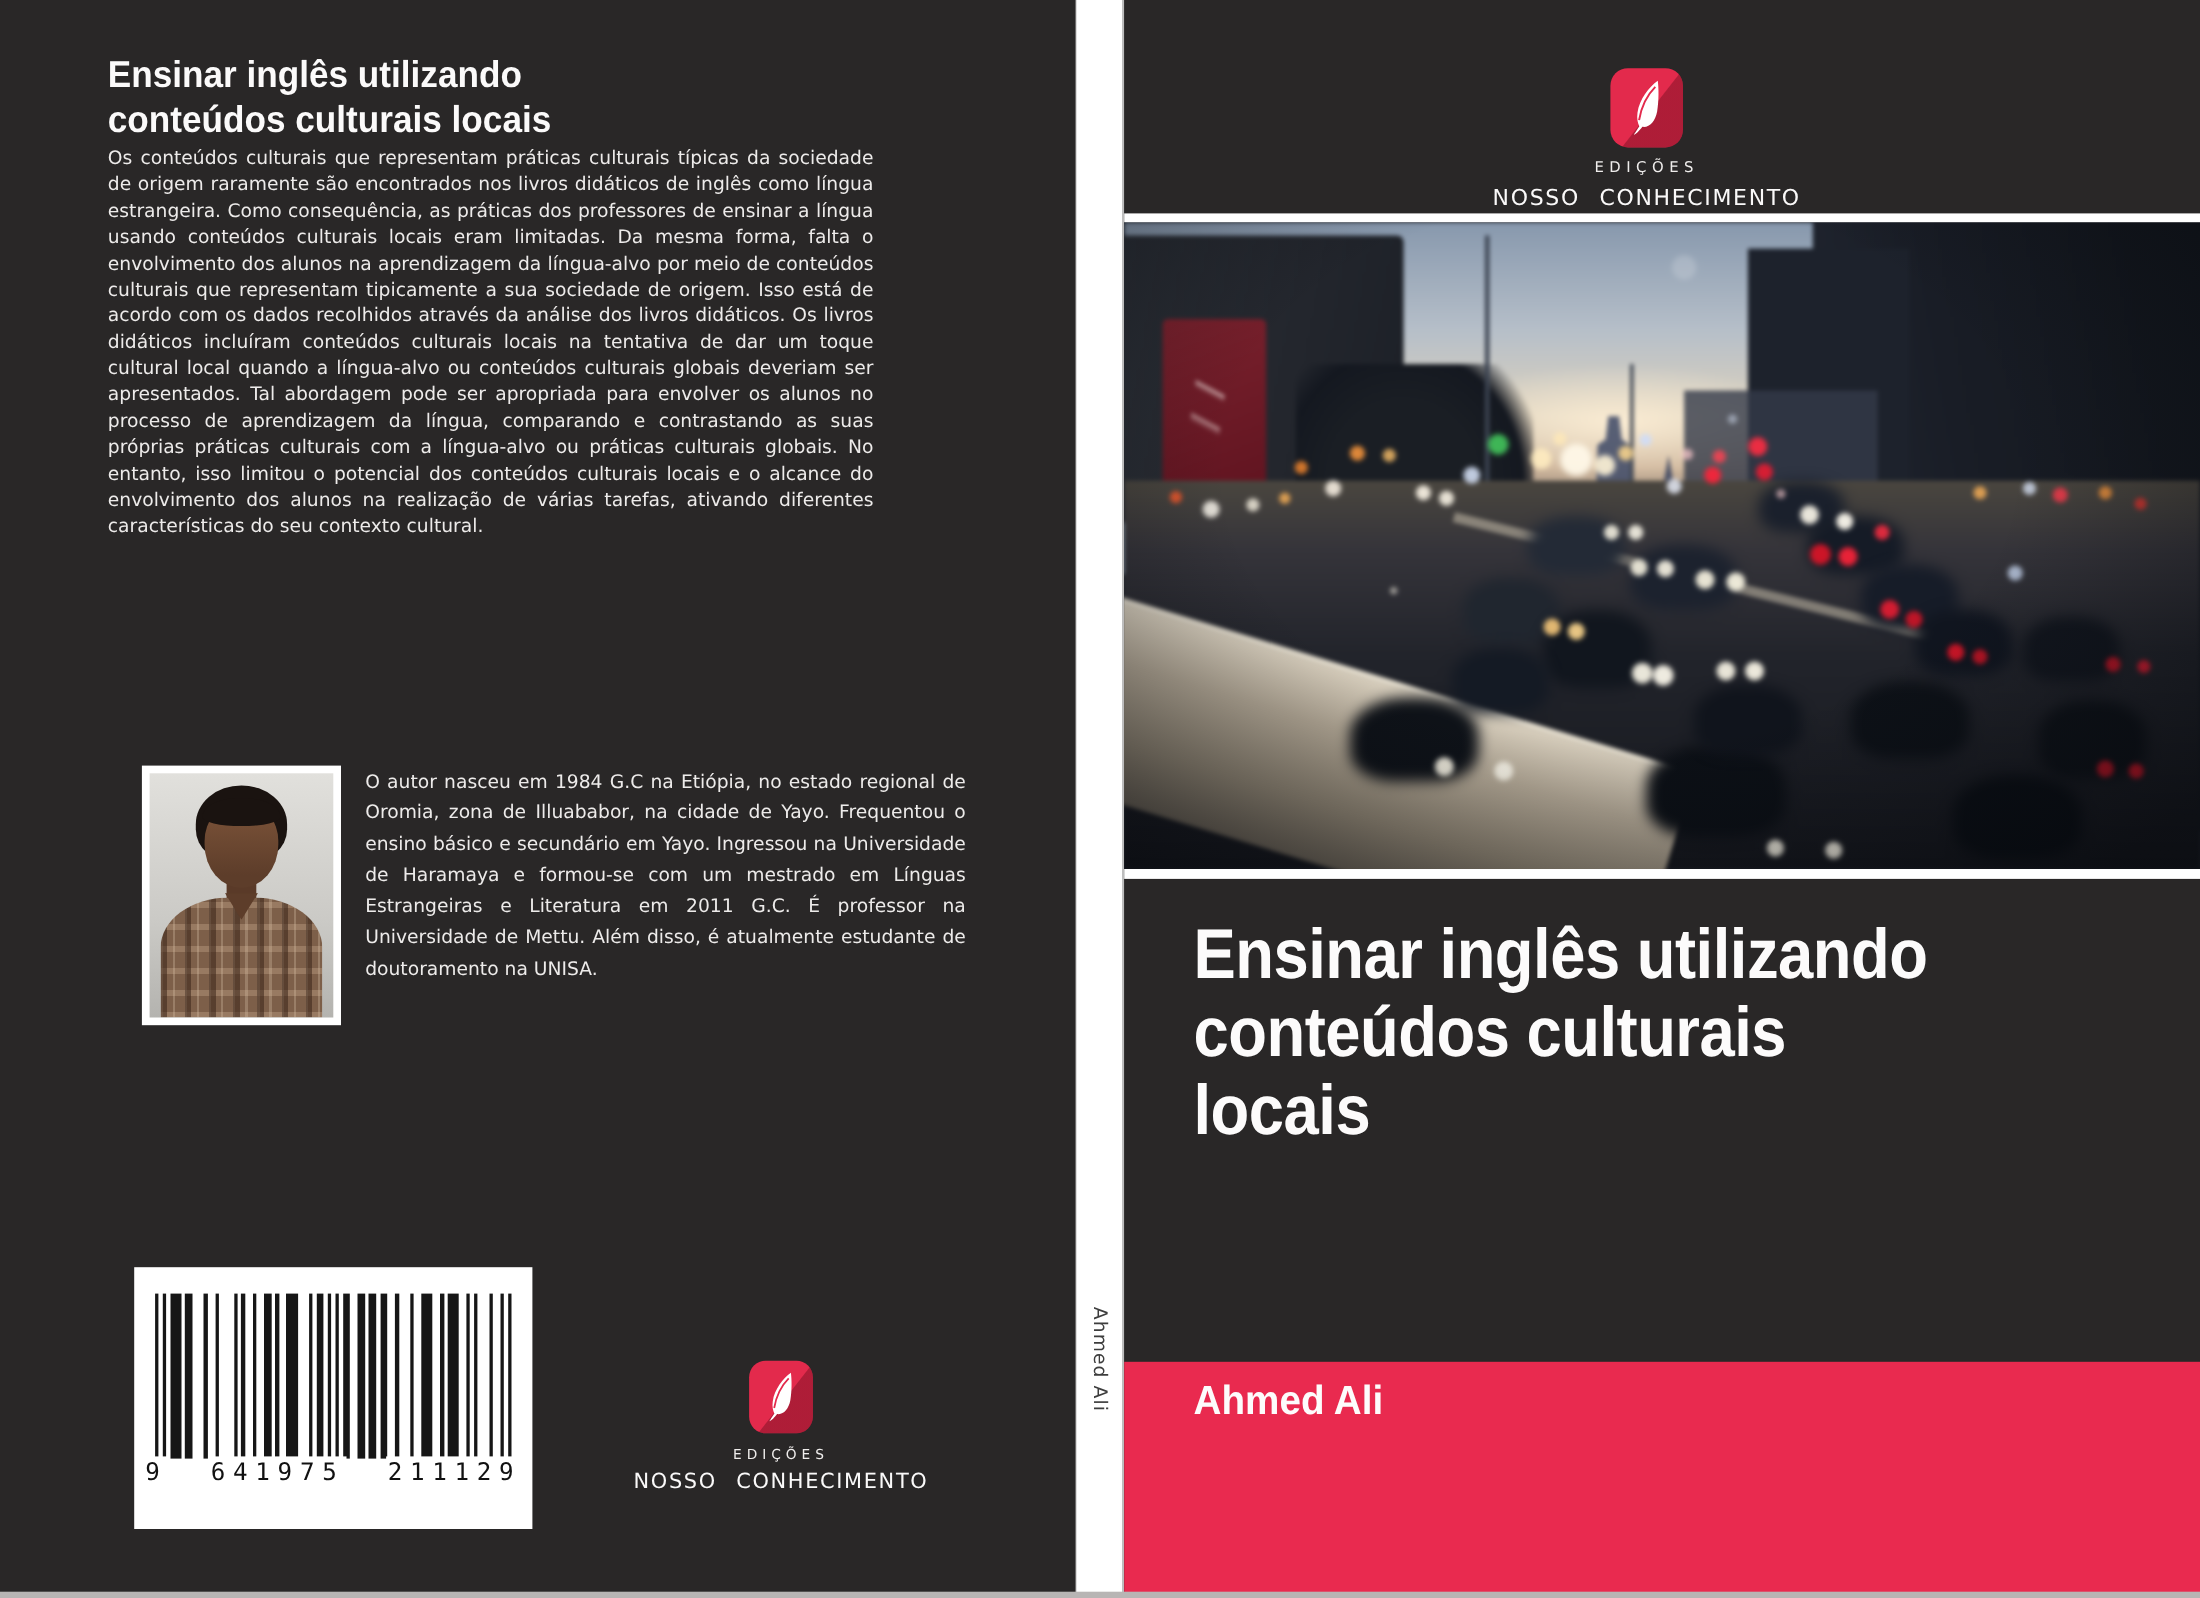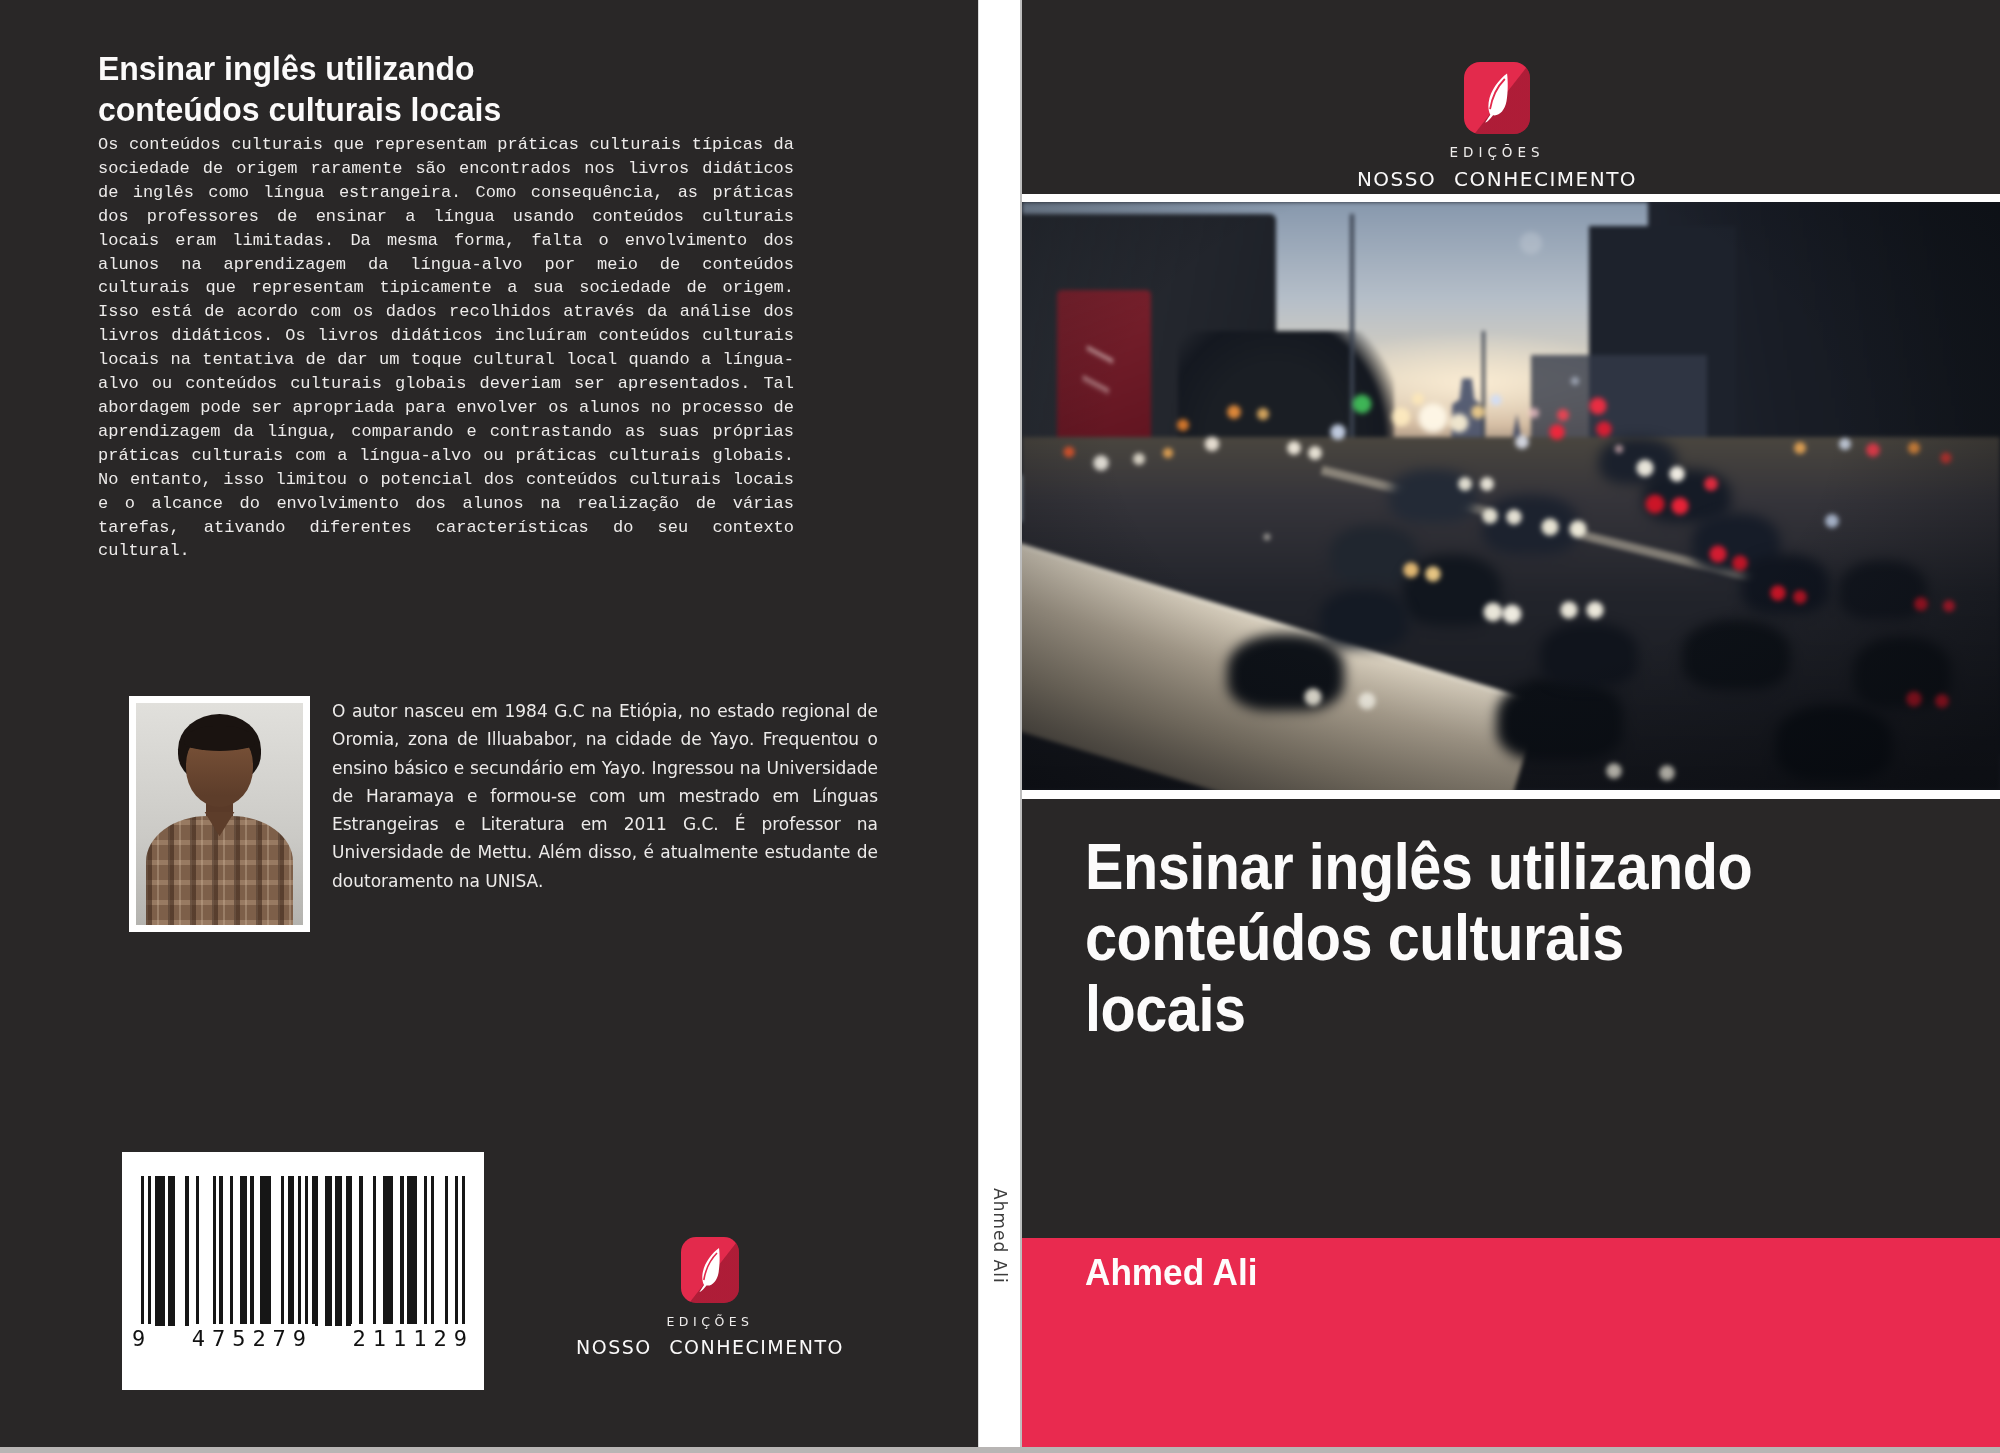--- a/index.html
+++ b/index.html
@@ -5,21 +5,21 @@
   html,body{margin:0;padding:0;background:#4a4a4a;}
   .book{position:relative;width:2000px;height:1453px;overflow:hidden;background:#292727;
         font-family:"DejaVu Sans",sans-serif;}
 
   
   .back-cover{position:absolute;left:0;top:0;width:978px;height:1453px;background:#292727;}
   .back-title{position:absolute;left:98px;top:48px;font-family:"Liberation Sans",sans-serif;
               font-weight:700;font-size:34px;line-height:41px;color:#fbfafa;
               transform:scaleX(.94);transform-origin:left top;}
   .back-synopsis{position:absolute;left:98px;top:133px;width:696px;font-size:17px;
-                 line-height:23.9px;color:#edebea;text-align:justify;font-family:Liberation Mono, monospace;}
+                 line-height:23.9px;color:#edebea;text-align:justify;}
   .author-photo{position:absolute;left:129px;top:696px;width:181px;height:236px;
                 background:#ffffff;padding:7px;box-sizing:border-box;}
   .ap-inner{position:relative;width:100%;height:100%;overflow:hidden;
             background:linear-gradient(180deg,#e1e0dc 0%,#cbcac6 60%,#b4b3af 100%);}
   .ap-hair{position:absolute;left:25%;top:5%;width:50%;height:32%;background:#1a1310;
            border-radius:50% 50% 44% 44%;}
   .ap-face{position:absolute;left:30%;top:12%;width:40%;height:35%;
            background:linear-gradient(180deg,#7a5238 10%,#5d3d2a 85%);
            border-radius:46% 46% 52% 52%;}
   .ap-fringe{position:absolute;left:29%;top:10.5%;width:42%;height:11%;background:#1a1310;
@@ -172,21 +172,21 @@
           <div style="position: absolute; top: 0px; left: 259.2px; width: 3.41px; height: 150px; background: rgb(22, 22, 22);"></div>
           <div style="position: absolute; top: 0px; left: 266.02px; width: 10.23px; height: 150px; background: rgb(22, 22, 22);"></div>
           <div style="position: absolute; top: 0px; left: 283.07px; width: 3.41px; height: 150px; background: rgb(22, 22, 22);"></div>
           <div style="position: absolute; top: 0px; left: 289.89px; width: 3.41px; height: 150px; background: rgb(22, 22, 22);"></div>
           <div style="position: absolute; top: 0px; left: 303.54px; width: 3.41px; height: 150px; background: rgb(22, 22, 22);"></div>
           <div style="position: absolute; top: 0px; left: 313.77px; width: 3.41px; height: 176px; background: rgb(22, 22, 22);"></div>
           <div style="position: absolute; top: 0px; left: 320.59px; width: 3.41px; height: 176px; background: rgb(22, 22, 22);"></div>
         </div>
       <div class="barcode-digits" id="barcode-digits">
           <span>9</span>
-          <span>475279</span>
+          <span>641975</span>
           <span>211129</span>
         </div>
     </div>
 
     <div class="back-logo logo-block">
       <div class="logo-square">
         <svg width="34" height="46" viewBox="0 0 34 46" style="position:relative;z-index:2">
           <path d="M26 1 C19 6 11 16 9.5 27 C8.8 32 9.8 35.5 11 38 C8 42.5 6.5 45 6.5 45 C8.5 44.6 11 41.5 13.5 38.5 C19 39.5 24 34 25.5 26 C27 17 26.8 7 26 1 Z" fill="#ffffff"></path>
           <path d="M24 6 C17 13 12.5 23 10.8 33" stroke="#e32a4c" stroke-width="1.6" fill="none"></path>
         </svg>

